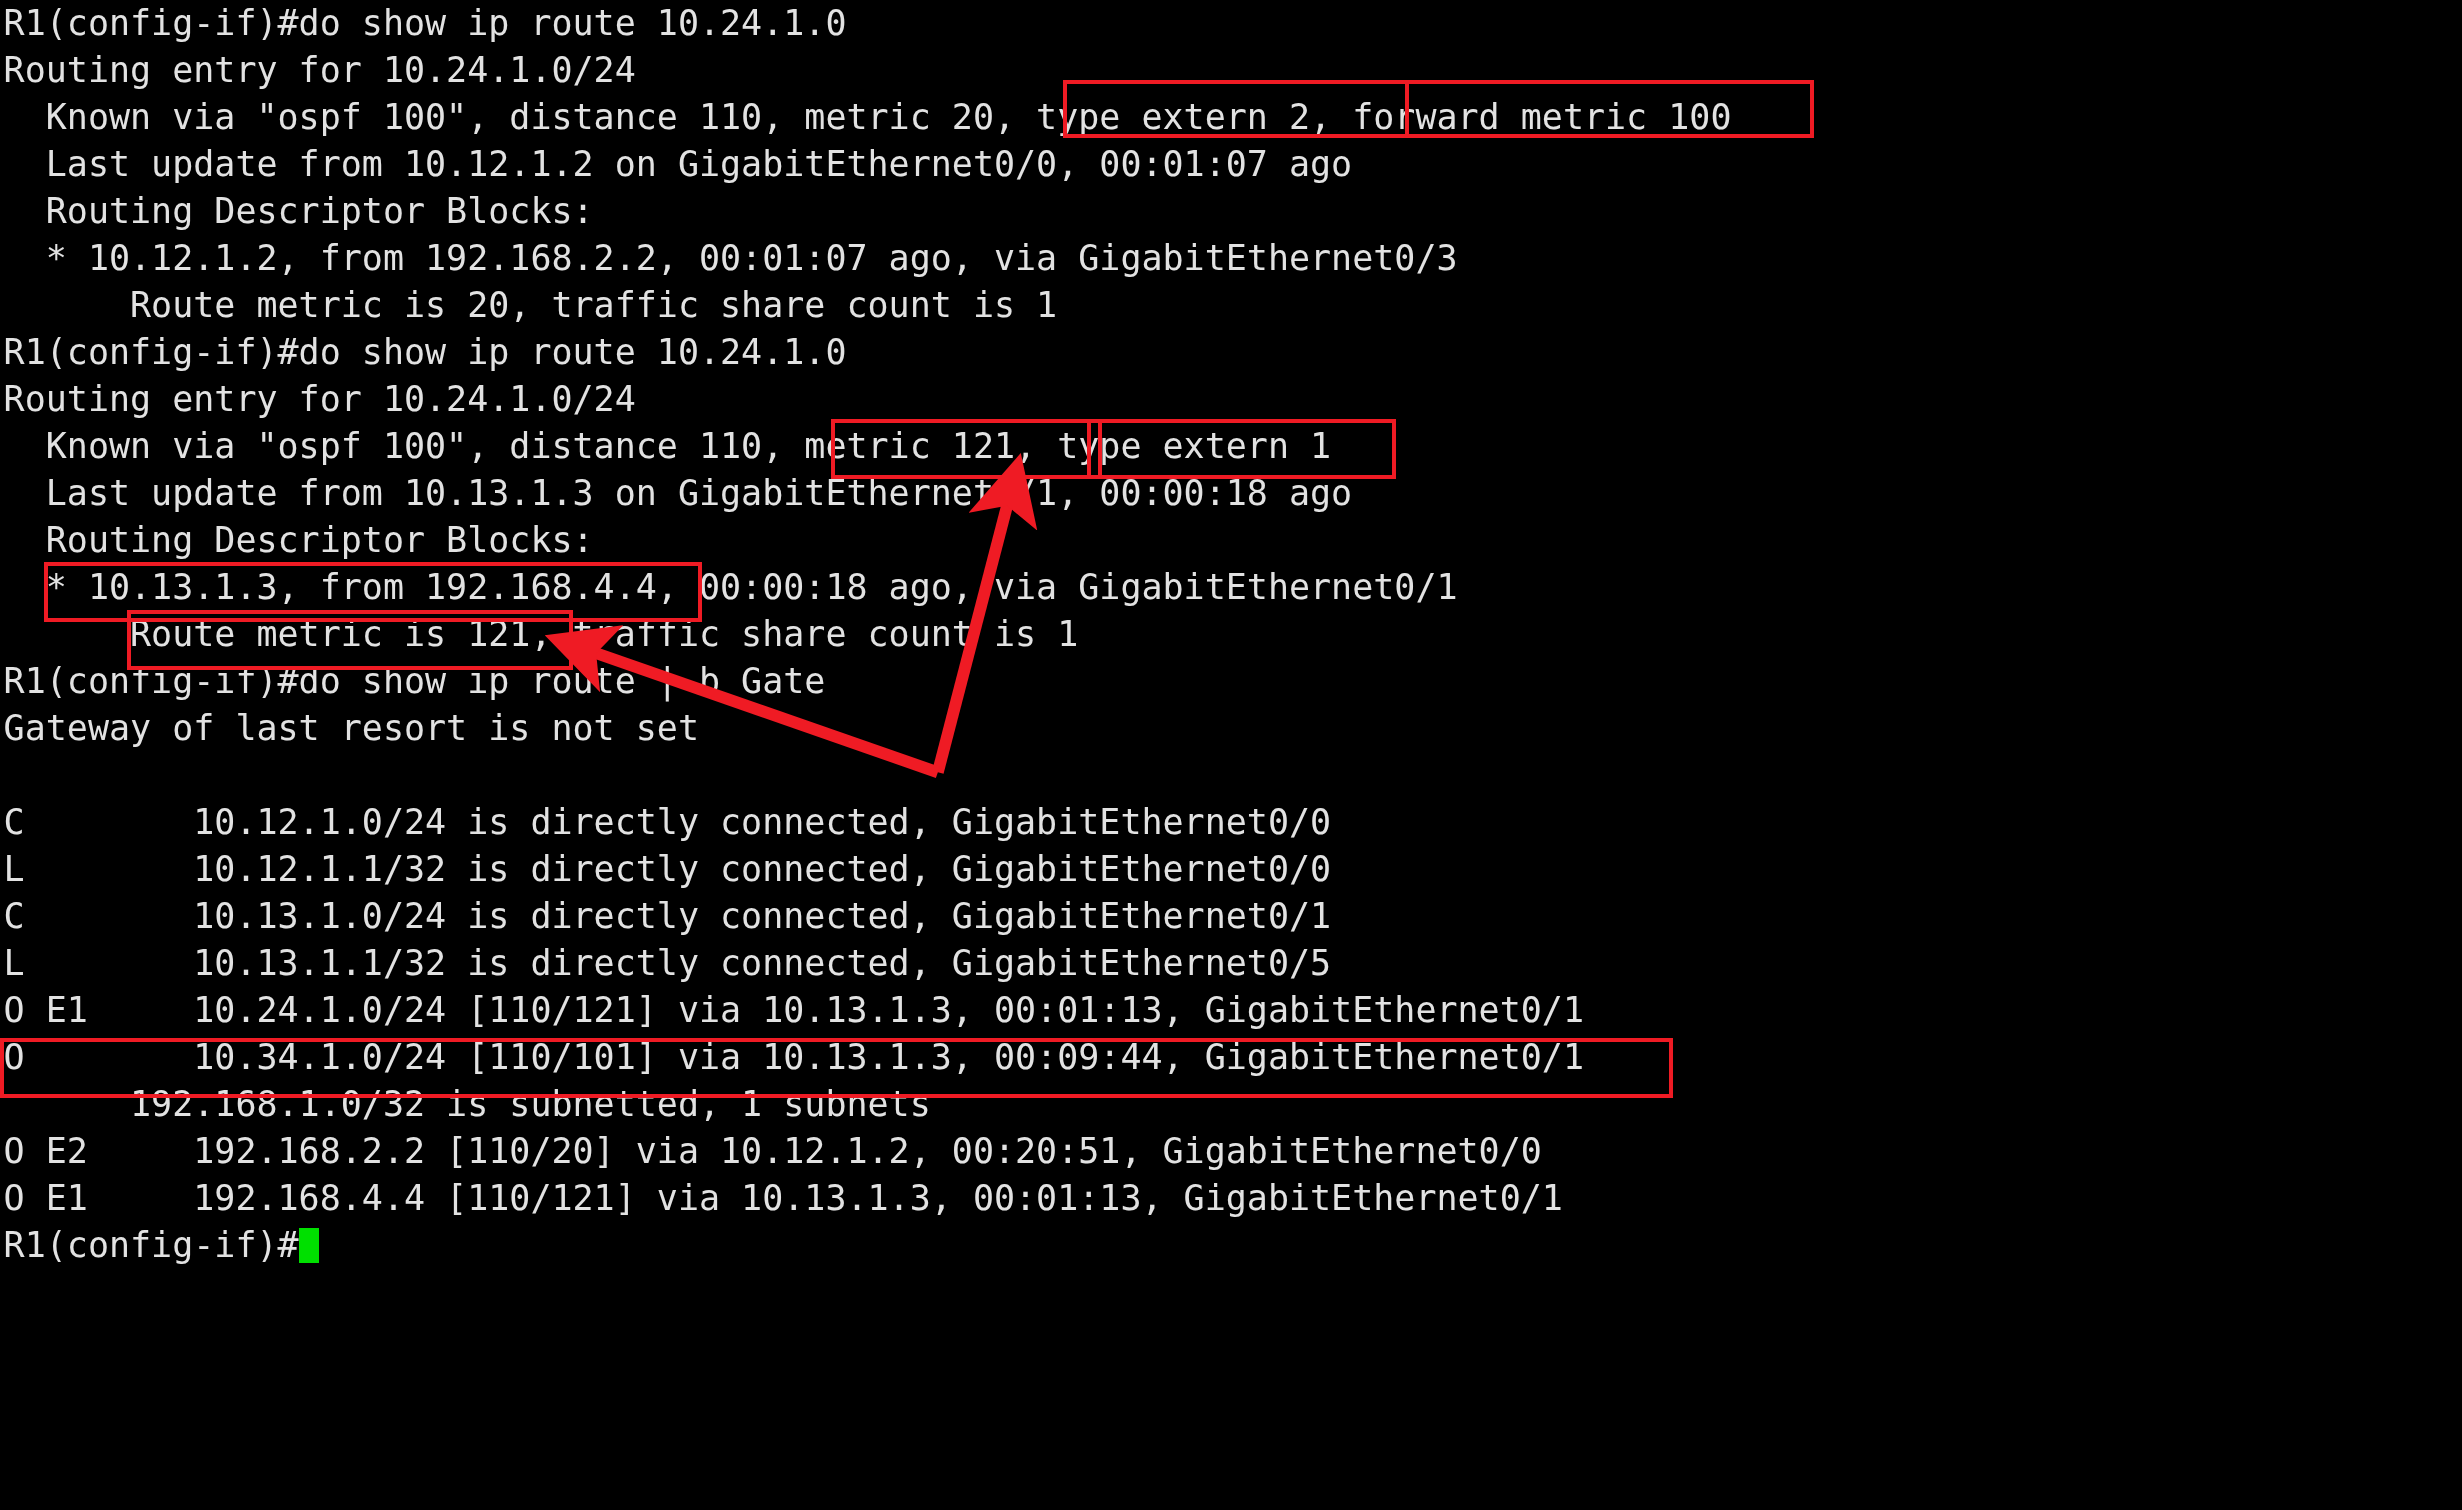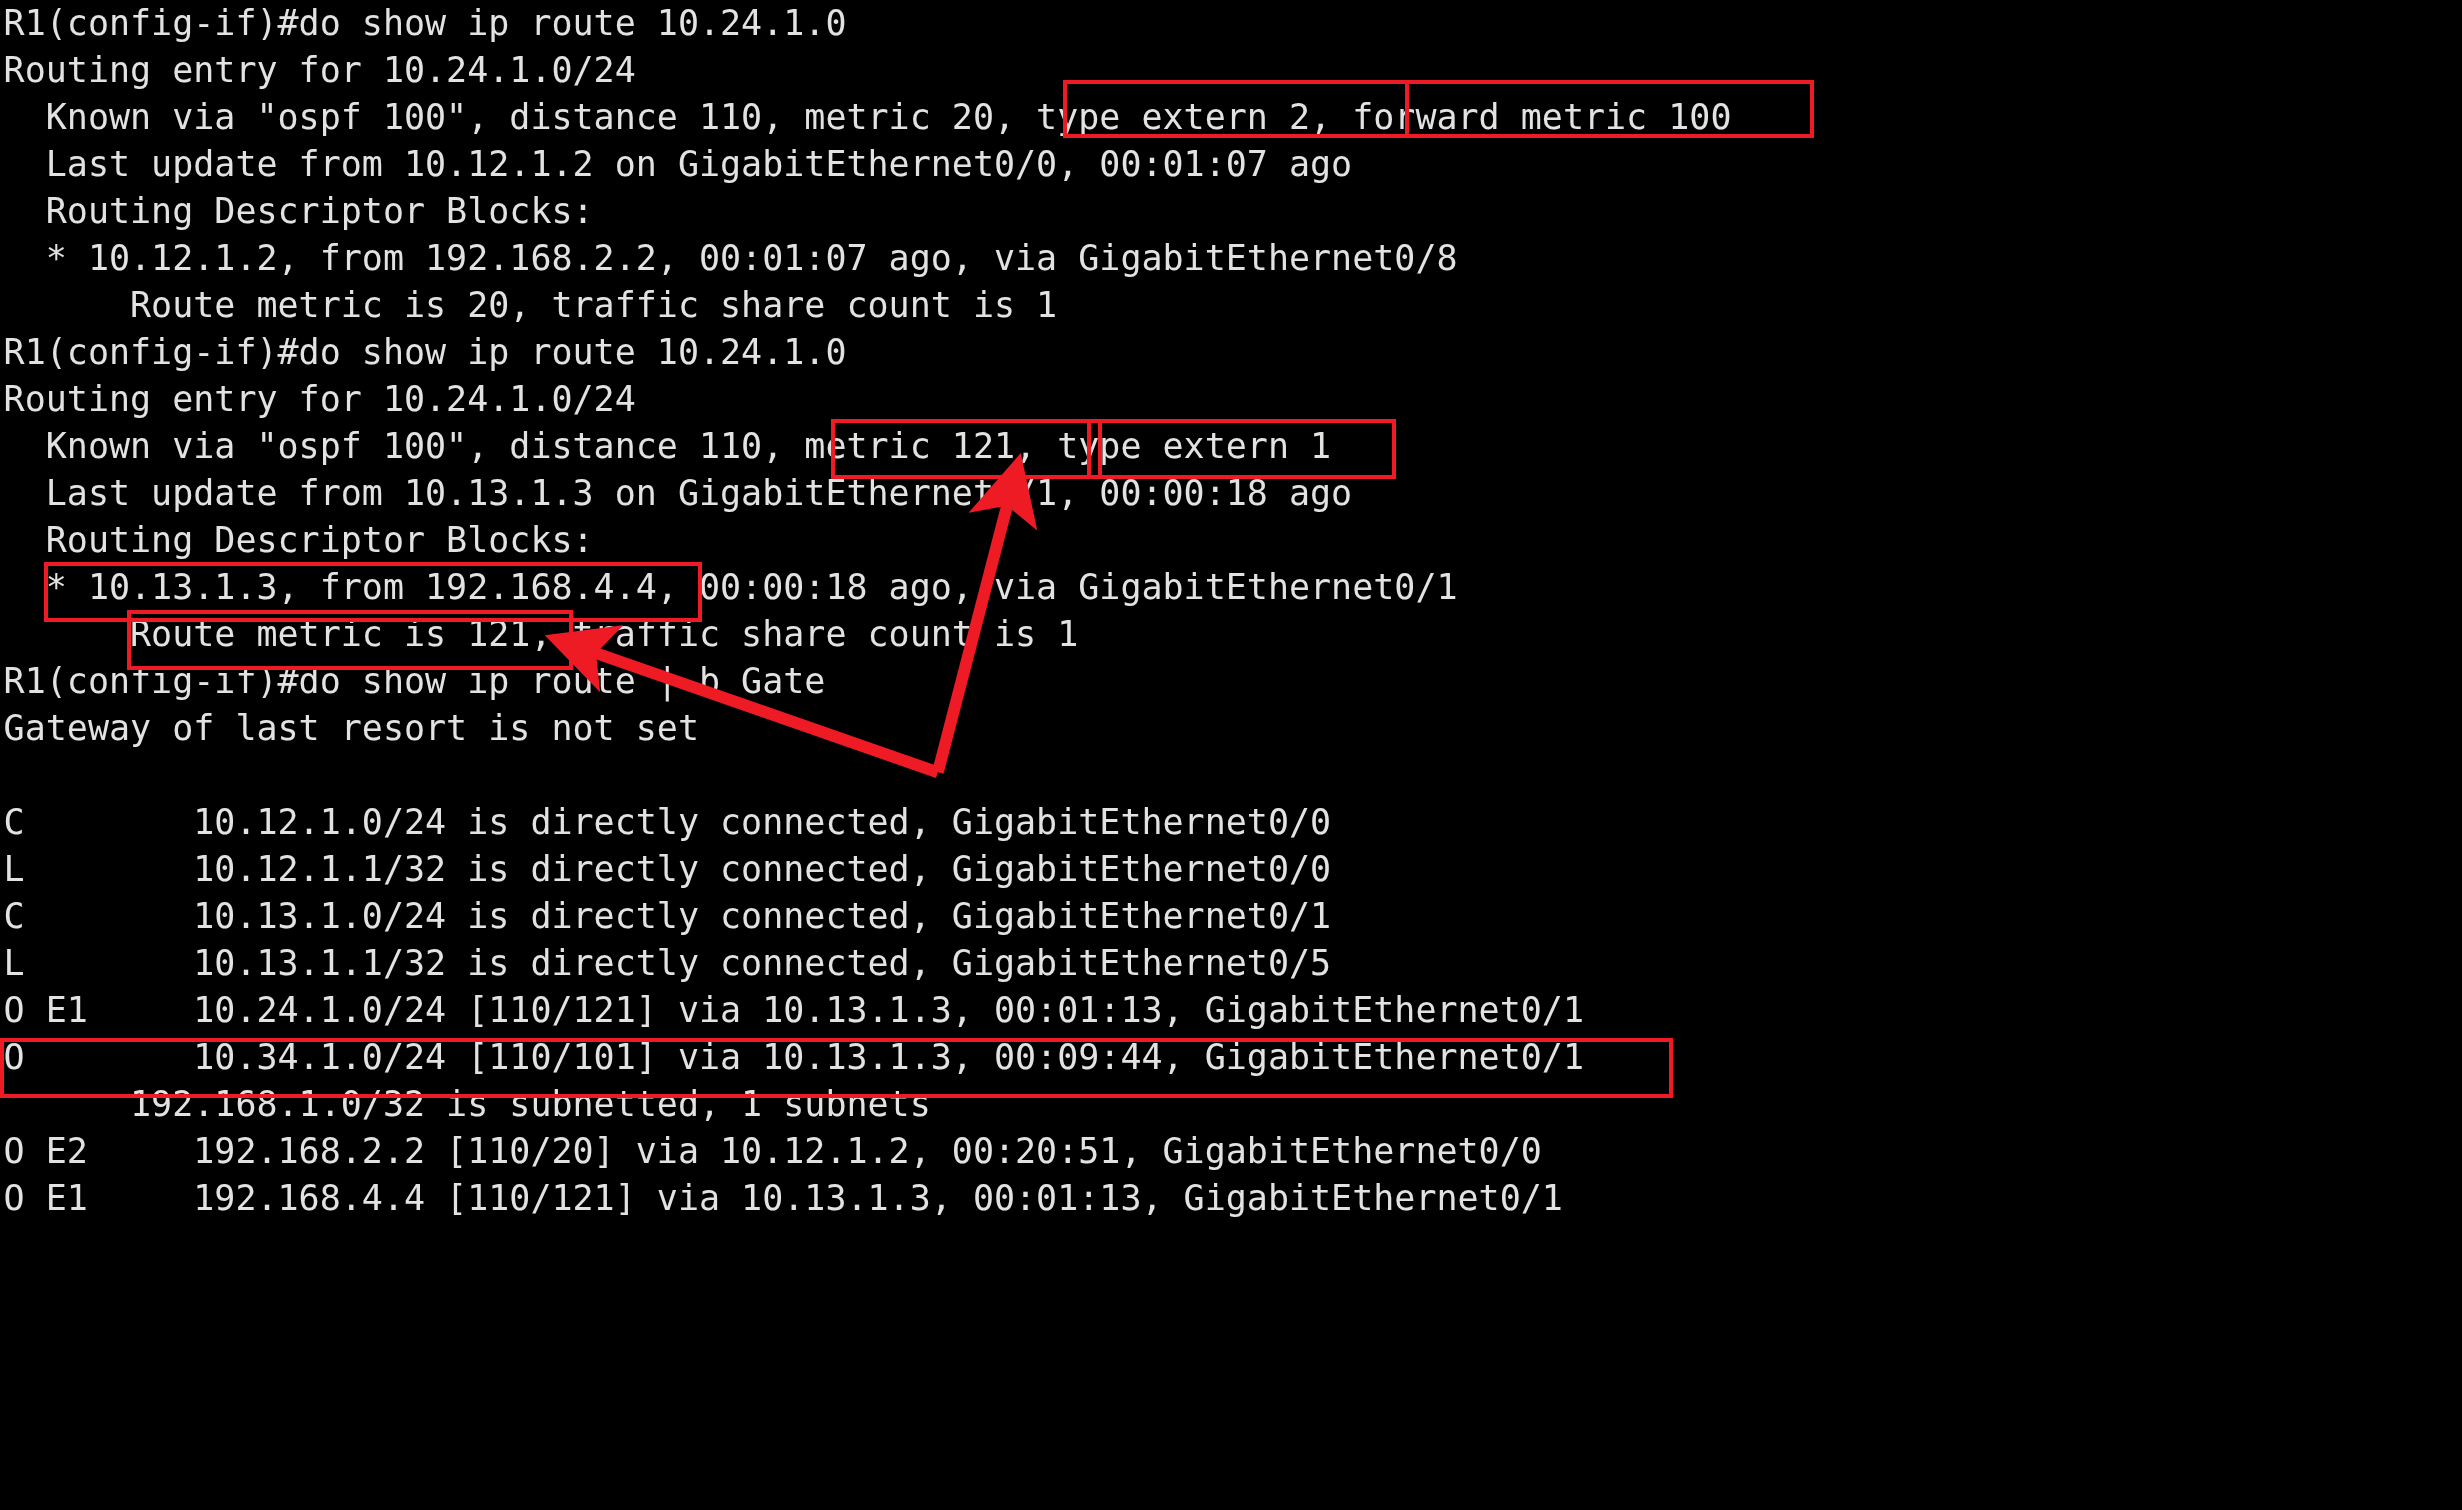--- a/index.html
+++ b/index.html
@@ -61,41 +61,42 @@
 <body>
 
 <div id="screen">
 
   <div id="terminal">
       <div class="line">R1(config-if)#do show ip route 10.24.1.0</div>
       <div class="line">Routing entry for 10.24.1.0/24</div>
       <div class="line">  Known via "ospf 100", distance 110, metric 20, type extern 2, forward metric 100</div>
       <div class="line">  Last update from 10.12.1.2 on GigabitEthernet0/0, 00:01:07 ago</div>
       <div class="line">  Routing Descriptor Blocks:</div>
-      <div class="line">  * 10.12.1.2, from 192.168.2.2, 00:01:07 ago, via GigabitEthernet0/8</div>
+      <div class="line">  * 10.12.1.2, from 192.168.2.2, 00:01:07 ago, via GigabitEthernet0/3</div>
       <div class="line">      Route metric is 20, traffic share count is 1</div>
       <div class="line">R1(config-if)#do show ip route 10.24.1.0</div>
       <div class="line">Routing entry for 10.24.1.0/24</div>
       <div class="line">  Known via "ospf 100", distance 110, metric 121, type extern 1</div>
       <div class="line">  Last update from 10.13.1.3 on GigabitEthernet0/1, 00:00:18 ago</div>
       <div class="line">  Routing Descriptor Blocks:</div>
       <div class="line">  * 10.13.1.3, from 192.168.4.4, 00:00:18 ago, via GigabitEthernet0/1</div>
       <div class="line">      Route metric is 121, traffic share count is 1</div>
       <div class="line">R1(config-if)#do show ip route | b Gate</div>
       <div class="line">Gateway of last resort is not set</div>
       <div class="line blank"> </div>
       <div class="line">C        10.12.1.0/24 is directly connected, GigabitEthernet0/0</div>
       <div class="line">L        10.12.1.1/32 is directly connected, GigabitEthernet0/0</div>
       <div class="line">C        10.13.1.0/24 is directly connected, GigabitEthernet0/1</div>
       <div class="line">L        10.13.1.1/32 is directly connected, GigabitEthernet0/5</div>
       <div class="line">O E1     10.24.1.0/24 [110/121] via 10.13.1.3, 00:01:13, GigabitEthernet0/1</div>
       <div class="line">O        10.34.1.0/24 [110/101] via 10.13.1.3, 00:09:44, GigabitEthernet0/1</div>
       <div class="line">      192.168.1.0/32 is subnetted, 1 subnets</div>
       <div class="line">O E2     192.168.2.2 [110/20] via 10.12.1.2, 00:20:51, GigabitEthernet0/0</div>
       <div class="line">O E1     192.168.4.4 [110/121] via 10.13.1.3, 00:01:13, GigabitEthernet0/1</div>
+      <div class="line">R1(config-if)#<span class="cursor" style="background: rgb(0, 224, 0);"></span></div>
     </div>
 
   <svg id="overlay" viewBox="0 0 2704 1659" width="2462" height="1511" xmlns="http://www.w3.org/2000/svg">
     <defs>
       <marker id="ah" markerWidth="6" markerHeight="6" refX="2.6" refY="3" orient="auto" markerUnits="strokeWidth">
         <path d="M0,0 L6,3 L0,6 L1.4,3 z" fill="#ef1b24"></path>
       </marker>
     </defs>
     <g id="arrow-layer">
         <line x1="1030" y1="848" x2="1110" y2="540" stroke="#ef1b24" stroke-width="13" marker-end="url(#ah)"></line>

